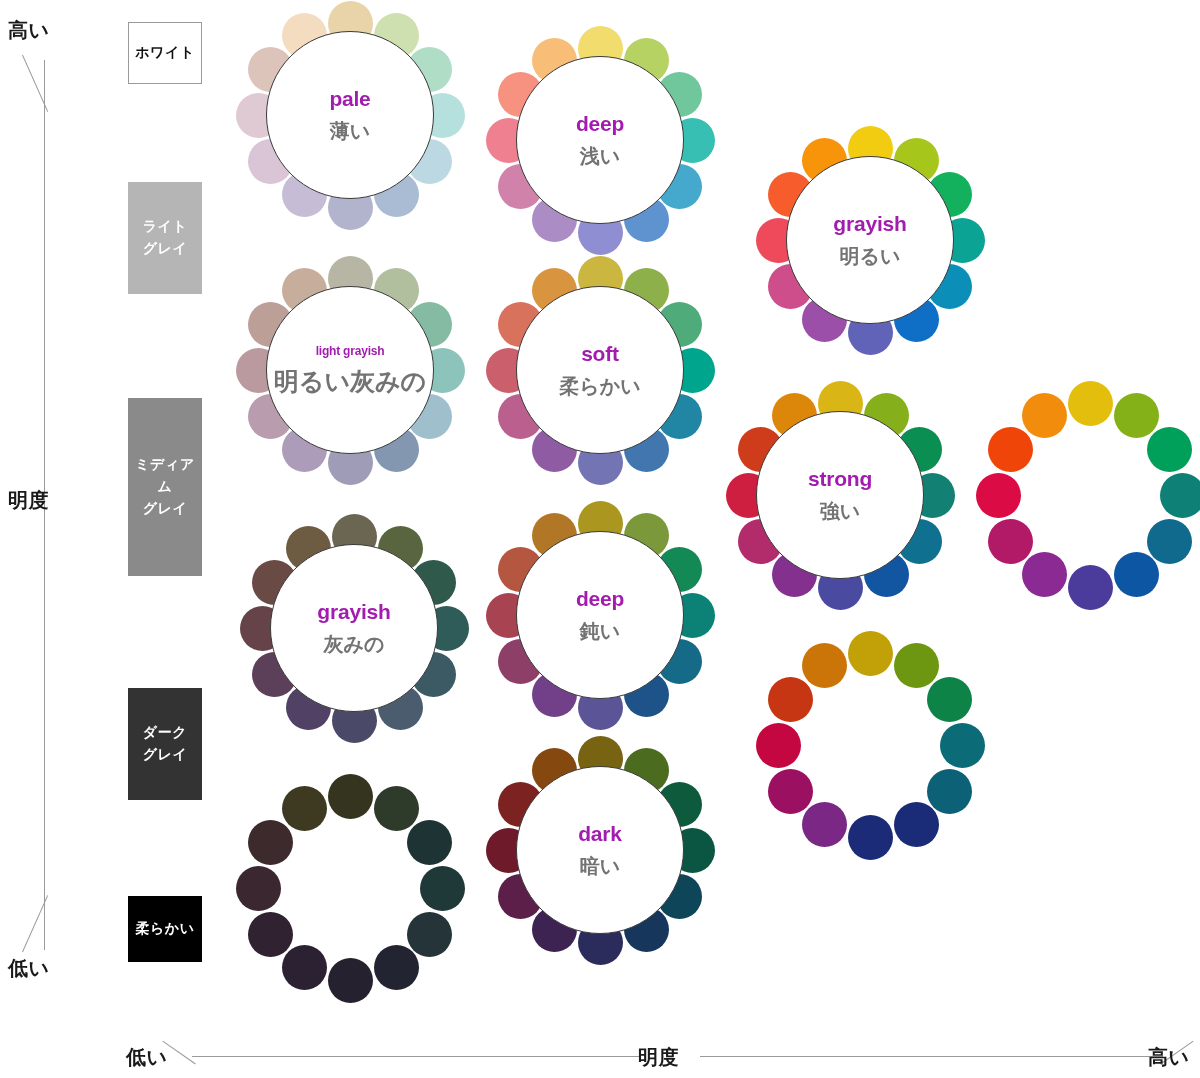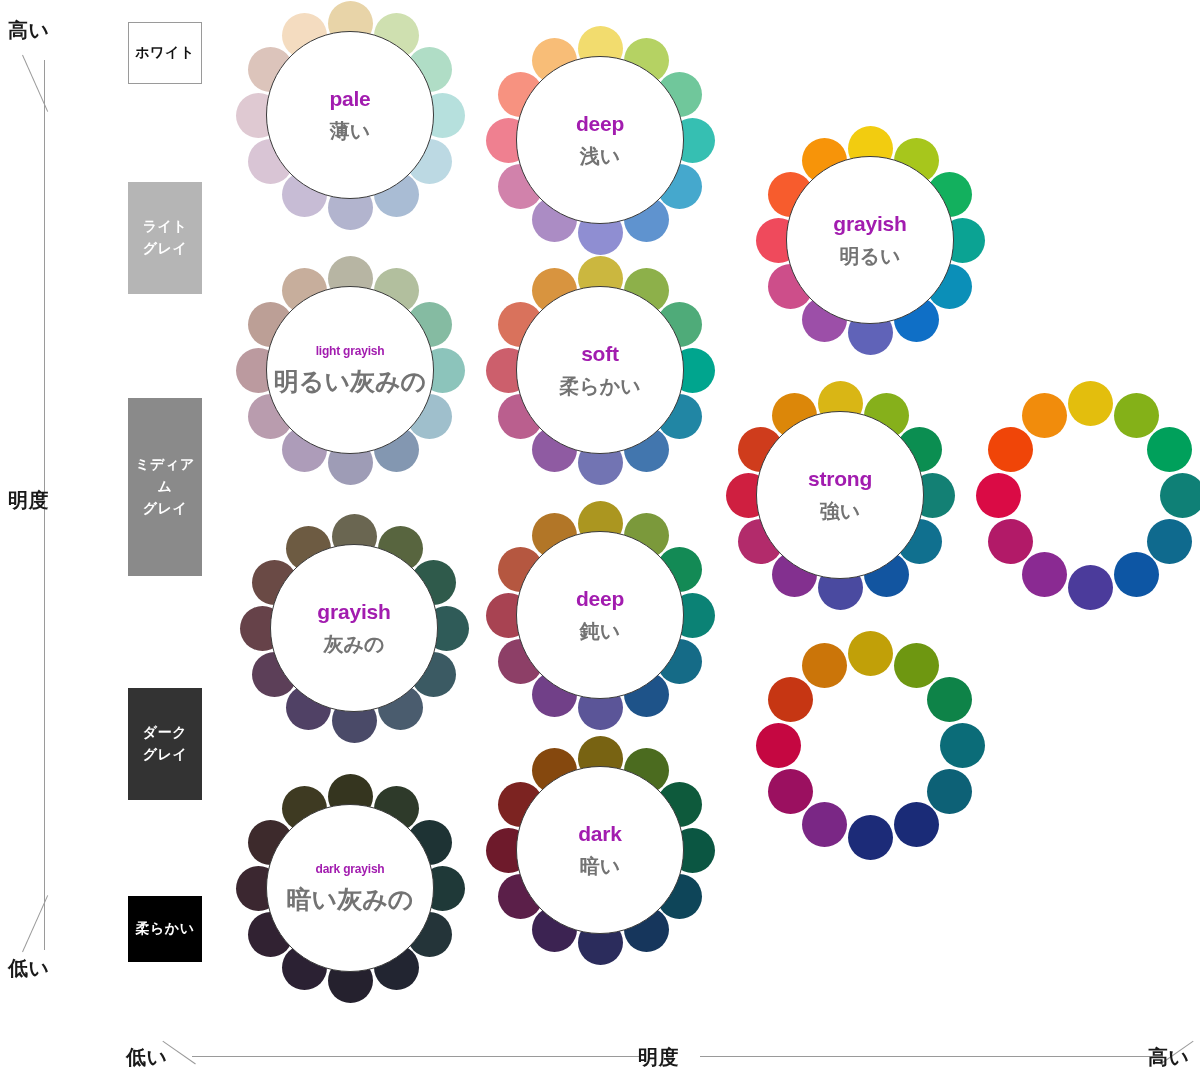--- a/index.html
+++ b/index.html
@@ -379,24 +379,20 @@
         <div class="petal" style="left: 172.174px; top: 46.5px; background: rgb(30, 51, 52);"></div>
         <div class="petal" style="left: 184.5px; top: 92.5px; background: rgb(31, 57, 56);"></div>
         <div class="petal" style="left: 172.174px; top: 138.5px; background: rgb(36, 52, 57);"></div>
         <div class="petal" style="left: 138.5px; top: 172.174px; background: rgb(34, 37, 49);"></div>
         <div class="petal" style="left: 92.5px; top: 184.5px; background: rgb(37, 33, 46);"></div>
         <div class="petal" style="left: 46.5px; top: 172.174px; background: rgb(43, 33, 51);"></div>
         <div class="petal" style="left: 12.8257px; top: 138.5px; background: rgb(49, 34, 50);"></div>
         <div class="petal" style="left: 0.5px; top: 92.5px; background: rgb(59, 39, 48);"></div>
         <div class="petal" style="left: 12.8257px; top: 46.5px; background: rgb(61, 42, 44);"></div>
         <div class="petal" style="left: 46.5px; top: 12.8257px; background: rgb(62, 58, 34);"></div>
-        <div class="tone-core wide">
-          <div class="tone-en">dark grayish</div>
-          <div class="tone-ja">暗い灰みの</div>
-        </div>
       </div>
       <div class="tone-group" style="left: 485px; top: 735px;">
         <div class="petal" style="left: 92.5px; top: 0.5px; background: rgb(120, 99, 18);"></div>
         <div class="petal" style="left: 138.5px; top: 12.8257px; background: rgb(75, 107, 31);"></div>
         <div class="petal" style="left: 172.174px; top: 46.5px; background: rgb(14, 90, 60);"></div>
         <div class="petal" style="left: 184.5px; top: 92.5px; background: rgb(11, 86, 66);"></div>
         <div class="petal" style="left: 172.174px; top: 138.5px; background: rgb(14, 69, 89);"></div>
         <div class="petal" style="left: 138.5px; top: 172.174px; background: rgb(22, 54, 92);"></div>
         <div class="petal" style="left: 92.5px; top: 184.5px; background: rgb(43, 44, 92);"></div>
         <div class="petal" style="left: 46.5px; top: 172.174px; background: rgb(60, 35, 82);"></div>

